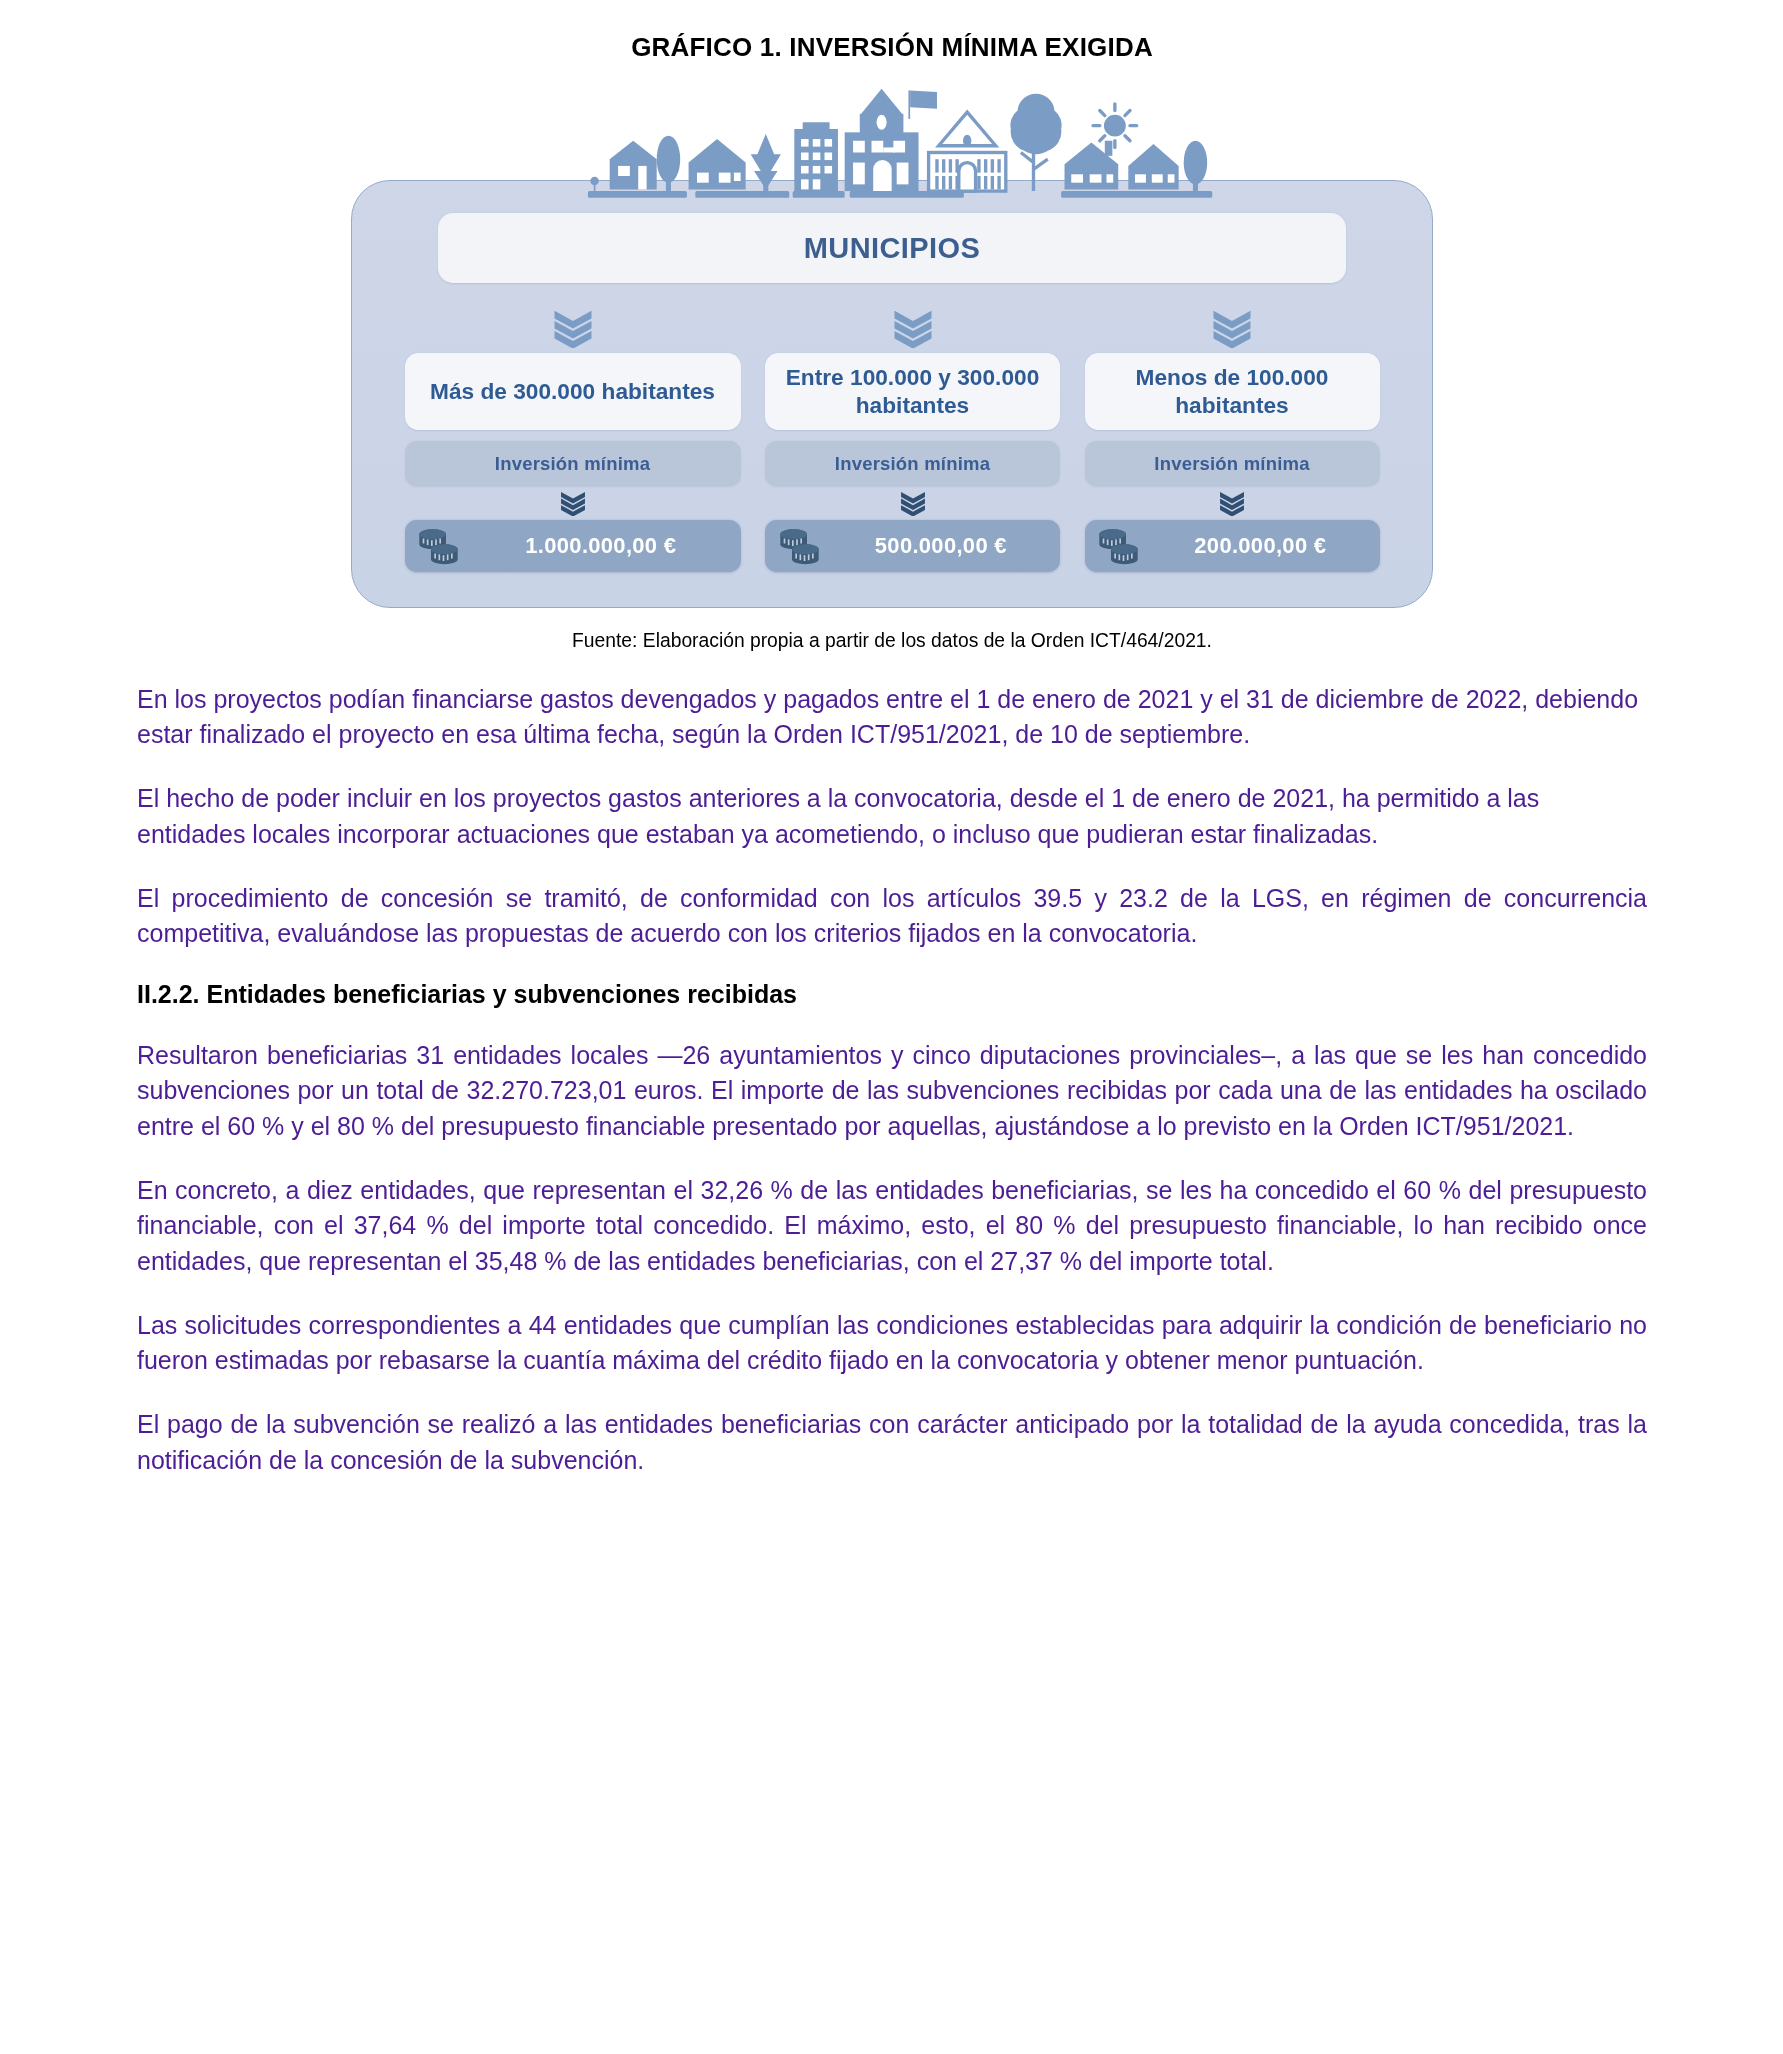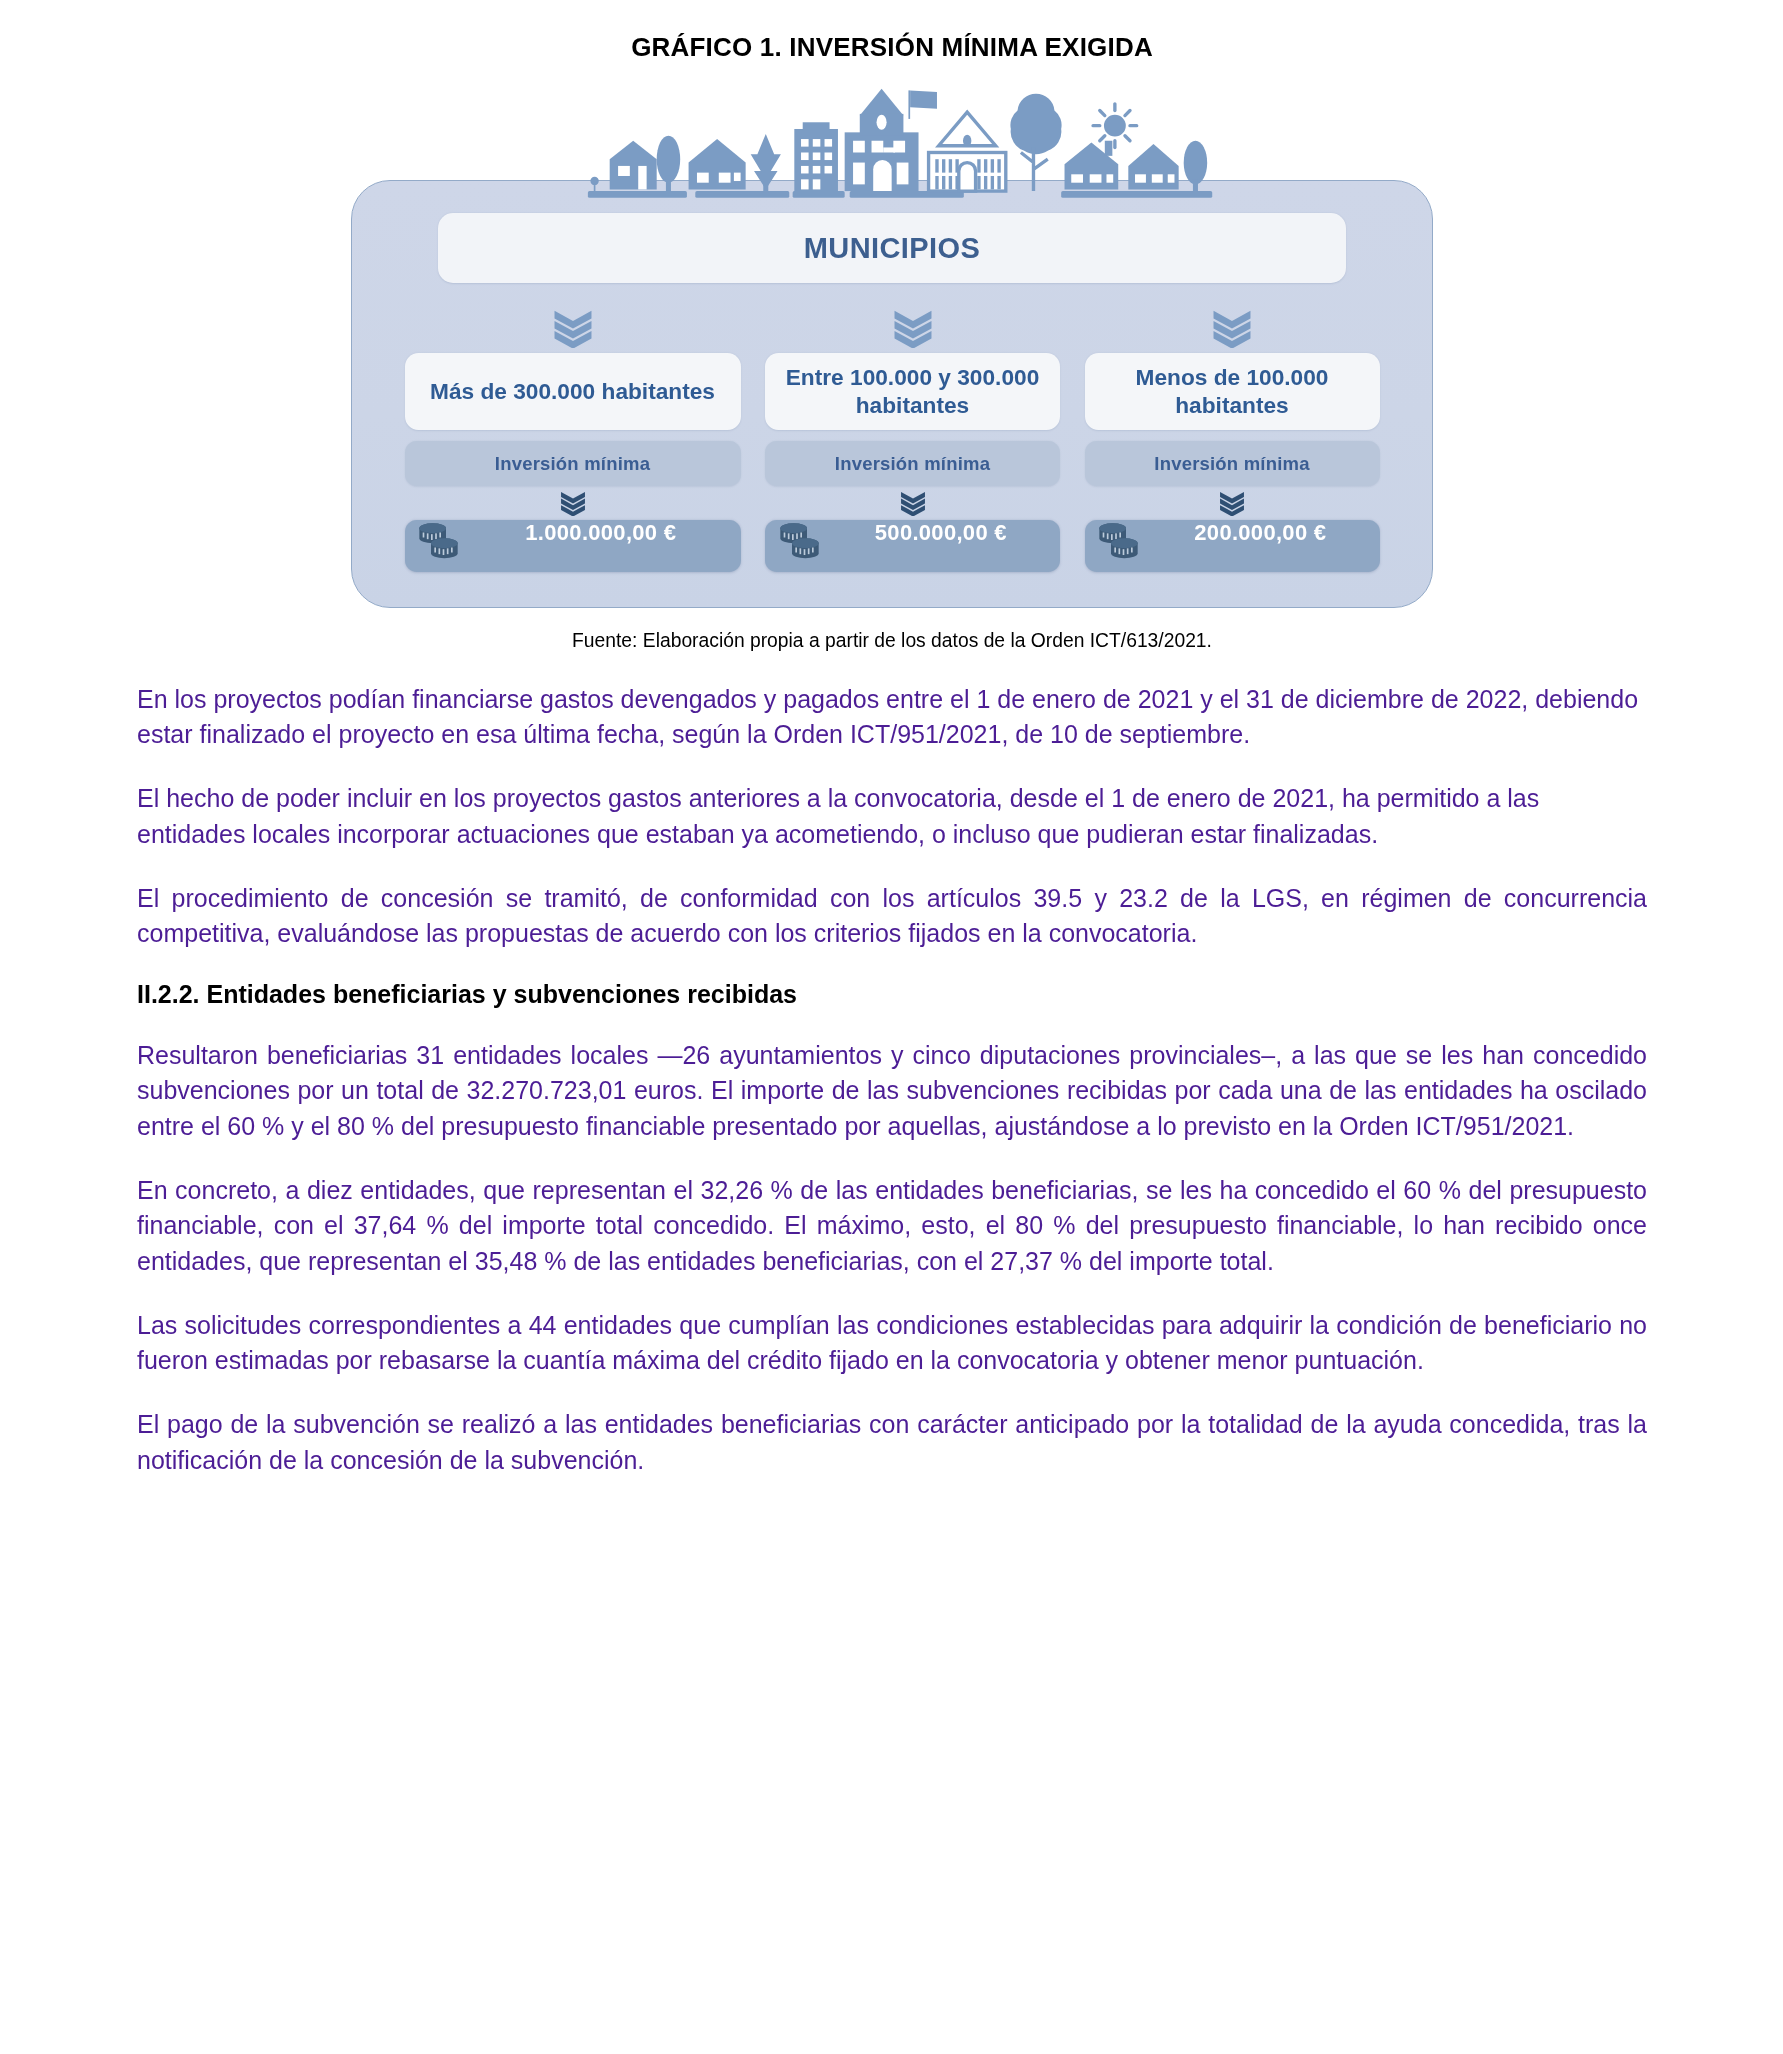--- a/index.html
+++ b/index.html
@@ -135,20 +135,21 @@
   }
 
   .chev-small { margin: 5px 0 3.4px 0; display: block; }
 
   .amount-box {
     background: #8fa7c4;
     border-radius: 11.7px;
     width: 100%;
     height: 52px;
     display: flex;
+    align-items: center;
     justify-content: flex-start;
     padding-left: 11.7px;
     box-sizing: border-box;
     box-shadow: 0 0.8px 2.5px rgba(70,90,130,0.25);
   }
   .amount-box .coins { flex: 0 0 auto; margin-right: 6.7px; }
   .amount-box .amt {
     flex: 1 1 auto;
     text-align: center;
     font-size: 22px;
@@ -462,21 +463,21 @@
               </g>
             </svg>
             <span class="amt">200.000,00 €</span>
           </div>
         </div>
 
       </div>
     </div>
   </div>
 
-  <div class="source">Fuente: Elaboración propia a partir de los datos de la Orden ICT/613/2021.</div>
+  <div class="source">Fuente: Elaboración propia a partir de los datos de la Orden ICT/464/2021.</div>
 
   <div class="body">
     <p class="para">En los proyectos podían financiarse gastos devengados y pagados entre el 1 de enero de 2021 y el 31 de diciembre de 2022, debiendo estar finalizado el proyecto en esa última fecha, según la Orden ICT/951/2021, de 10 de septiembre.</p>
     <p class="para">El hecho de poder incluir en los proyectos gastos anteriores a la convocatoria, desde el 1 de enero de 2021, ha permitido a las entidades locales incorporar actuaciones que estaban ya acometiendo, o incluso que pudieran estar finalizadas.</p>
     <p class="para just">El procedimiento de concesión se tramitó, de conformidad con los artículos 39.5 y 23.2 de la LGS, en régimen de concurrencia competitiva, evaluándose las propuestas de acuerdo con los criterios fijados en la convocatoria.</p>
     <h3 class="heading">II.2.2. Entidades beneficiarias y subvenciones recibidas</h3>
     <p class="para just">Resultaron beneficiarias 31 entidades locales —26 ayuntamientos y cinco diputaciones provinciales–, a las que se les han concedido subvenciones por un total de 32.270.723,01 euros. El importe de las subvenciones recibidas por cada una de las entidades ha oscilado entre el 60 % y el 80 % del presupuesto financiable presentado por aquellas, ajustándose a lo previsto en la Orden ICT/951/2021.</p>
     <p class="para just">En concreto, a diez entidades, que representan el 32,26 % de las entidades beneficiarias, se les ha concedido el 60 % del presupuesto financiable, con el 37,64 % del importe total concedido. El máximo, esto, el 80 % del presupuesto financiable, lo han recibido once entidades, que representan el 35,48 % de las entidades beneficiarias, con el 27,37 % del importe total.</p>
     <p class="para just">Las solicitudes correspondientes a 44 entidades que cumplían las condiciones establecidas para adquirir la condición de beneficiario no fueron estimadas por rebasarse la cuantía máxima del crédito fijado en la convocatoria y obtener menor puntuación.</p>
     <p class="para just">El pago de la subvención se realizó a las entidades beneficiarias con carácter anticipado por la totalidad de la ayuda concedida, tras la notificación de la concesión de la subvención.</p>

